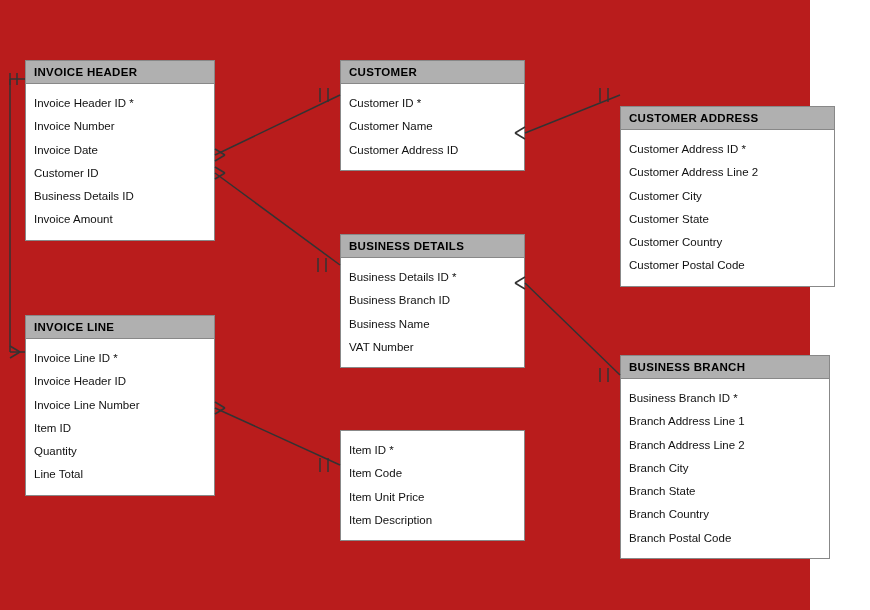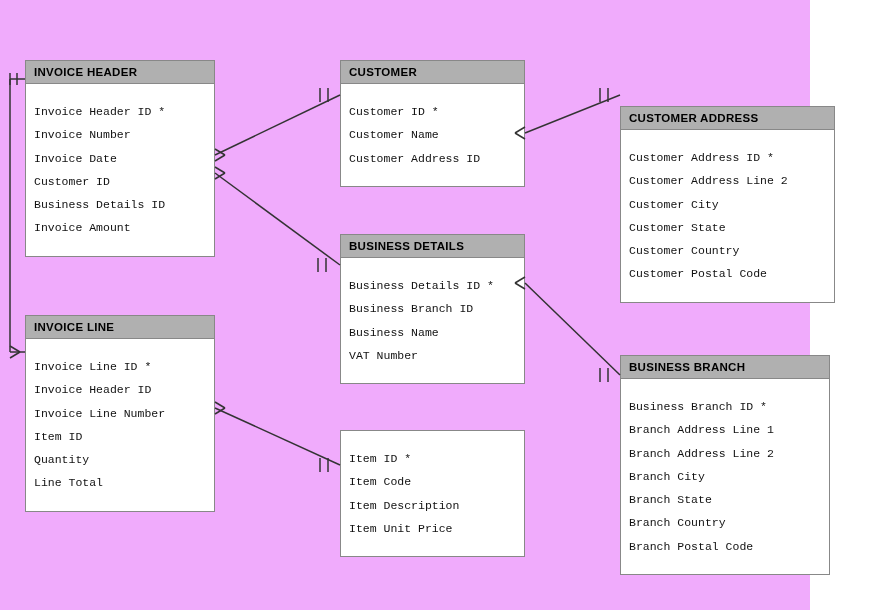--- a/index.html
+++ b/index.html
@@ -9,41 +9,40 @@
       font-size: 12px;
       width: 870px;
       height: 610px;
       overflow: hidden;
       position: relative;
     }
     .diagram-container {
       position: relative;
       width: 810px;
       height: 610px;
-      background: #f0abfc;
+      background: #b91c1c;
     }
     .entity-table {
       position: absolute;
       border: 1.5px solid #888;
       background: #fff;
       min-width: 160px;
     }
     .entity-header {
       background: #b0b0b0;
       color: #000;
       font-weight: bold;
       font-size: 11.5px;
       padding: 5px 8px;
       border-bottom: 1.5px solid #888;
       text-align: left;
       letter-spacing: 0.3px;
     }
     .entity-fields {
-      padding: 16px 0;
-      font-family: Liberation Mono, monospace;
+      padding: 8px 0;
     }
     .entity-field {
       padding: 3px 8px;
       font-size: 11.5px;
       color: #111;
       white-space: nowrap;
       line-height: 1.5;
     }
     svg.connectors {
       position: absolute;
@@ -115,22 +114,22 @@
       <div class="entity-field">Item ID</div>
       <div class="entity-field">Quantity</div>
       <div class="entity-field">Line Total</div>
     </div>
   </div>
 
   <div class="entity-table" style="left:340px;top:430px;width:185px;">
     <div class="entity-fields">
       <div class="entity-field">Item ID *</div>
       <div class="entity-field">Item Code</div>
+      <div class="entity-field">Item Unit Price</div>
       <div class="entity-field">Item Description</div>
-      <div class="entity-field">Item Unit Price</div>
     </div>
   </div>
 
   <div class="entity-table" style="left:620px;top:355px;width:210px;">
     <div class="entity-header">BUSINESS BRANCH</div>
     <div class="entity-fields">
       <div class="entity-field">Business Branch ID *</div>
       <div class="entity-field">Branch Address Line 1</div>
       <div class="entity-field">Branch Address Line 2</div>
       <div class="entity-field">Branch City</div>

